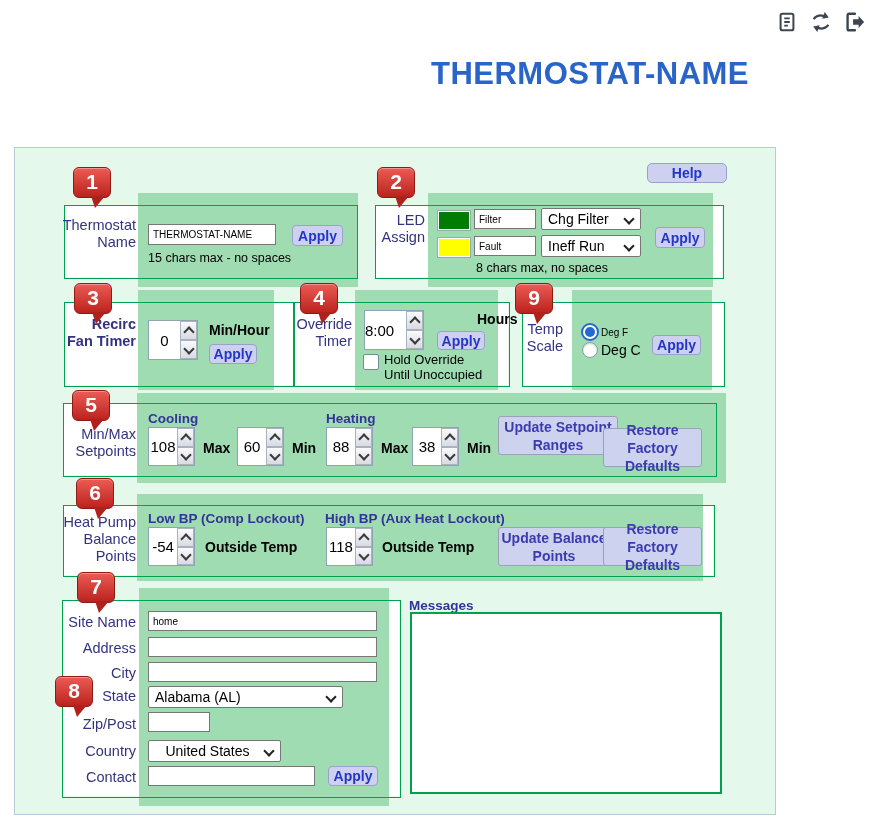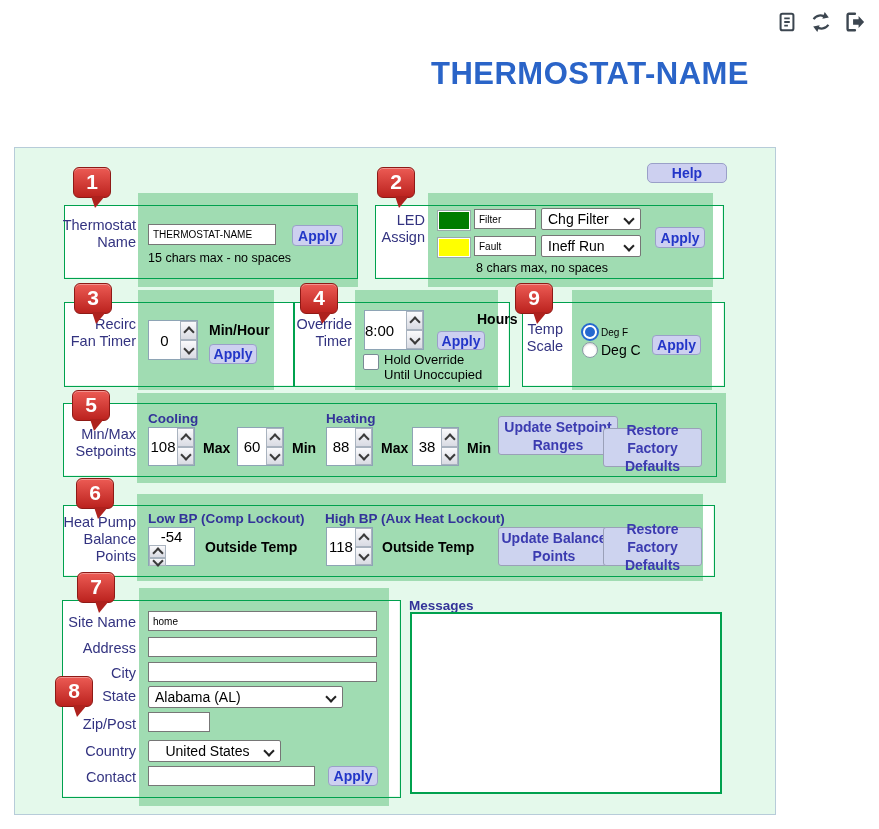--- a/index.html
+++ b/index.html
@@ -152,21 +152,21 @@
   </div>
   <div class="swatch" style="left:437px;top:237px;width:32px;height:19px;background:#ffff00;"></div>
   <input class="inp" style="left: 474px; top: 236px; width: 62px; height: 20px;" readonly="" value="Fault">
   <div class="select" style="left:541px;top:235px;width:100px;height:22px;">
     <span>Ineff Run</span>
     <span class="sel-chev"></span>
   </div>
   <div class="btn-sm" style="left:655px;top:227px;width:50px;height:21px;">Apply</div>
   <div class="hint" style="left:476px;top:261px;">8 chars max, no spaces</div>
 
-  <div class="seclabel" style="left:52px;top:316px;width:84px;">
+  <div class="seclabel" style="left:52px;top:316px;width:84px;font-weight:bold;">
     <div>Recirc</div>
     <div>Fan Timer</div>
   </div>
   <div class="spinner" style="left:148px;top:320px;width:50px;height:40px;">
     <div class="spin-val">0</div>
     <div class="spin-btns">
       <div class="spin-btn">
           <span class="chev up"></span>
         </div>
       <div class="spin-btn">
@@ -272,21 +272,21 @@
     <div>Restore Factory</div>
     <div>Defaults</div>
   </div>
 
   <div class="seclabel" style="left:42px;top:514px;width:94px;">
     <div>Heat Pump</div>
     <div>Balance</div>
     <div>Points</div>
   </div>
   <div class="subhead" style="left:148px;top:511px;">Low BP (Comp Lockout)</div>
-  <div class="spinner" style="left:148px;top:527px;width:47px;height:39px;flex-direction:column;">
+  <div class="spinner" style="left:148px;top:527px;width:47px;height:39px;">
     <div class="spin-val">-54</div>
     <div class="spin-btns">
       <div class="spin-btn">
           <span class="chev up"></span>
         </div>
       <div class="spin-btn">
           <span class="chev dn"></span>
         </div>
     </div>
   </div>

